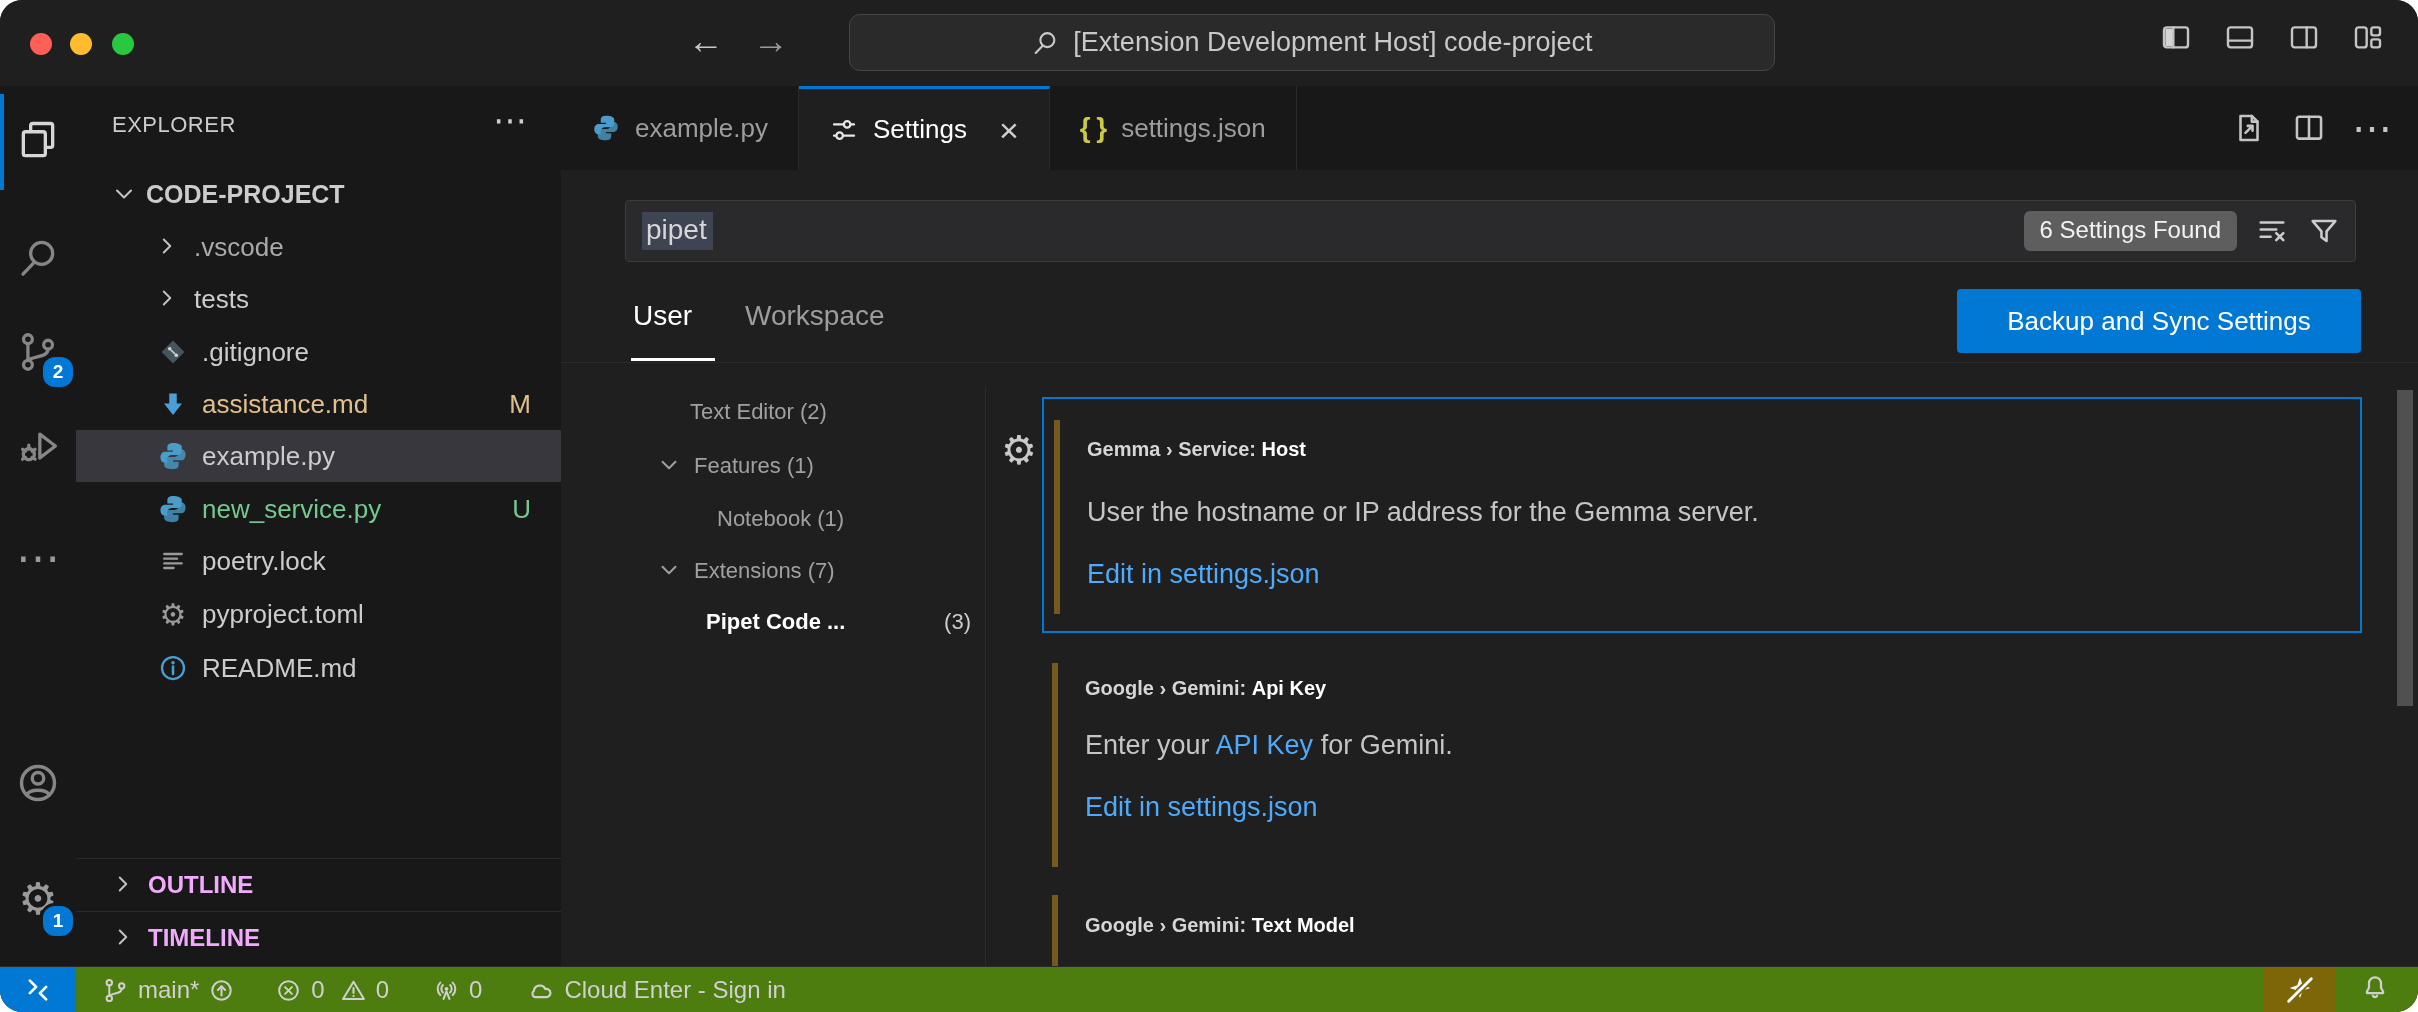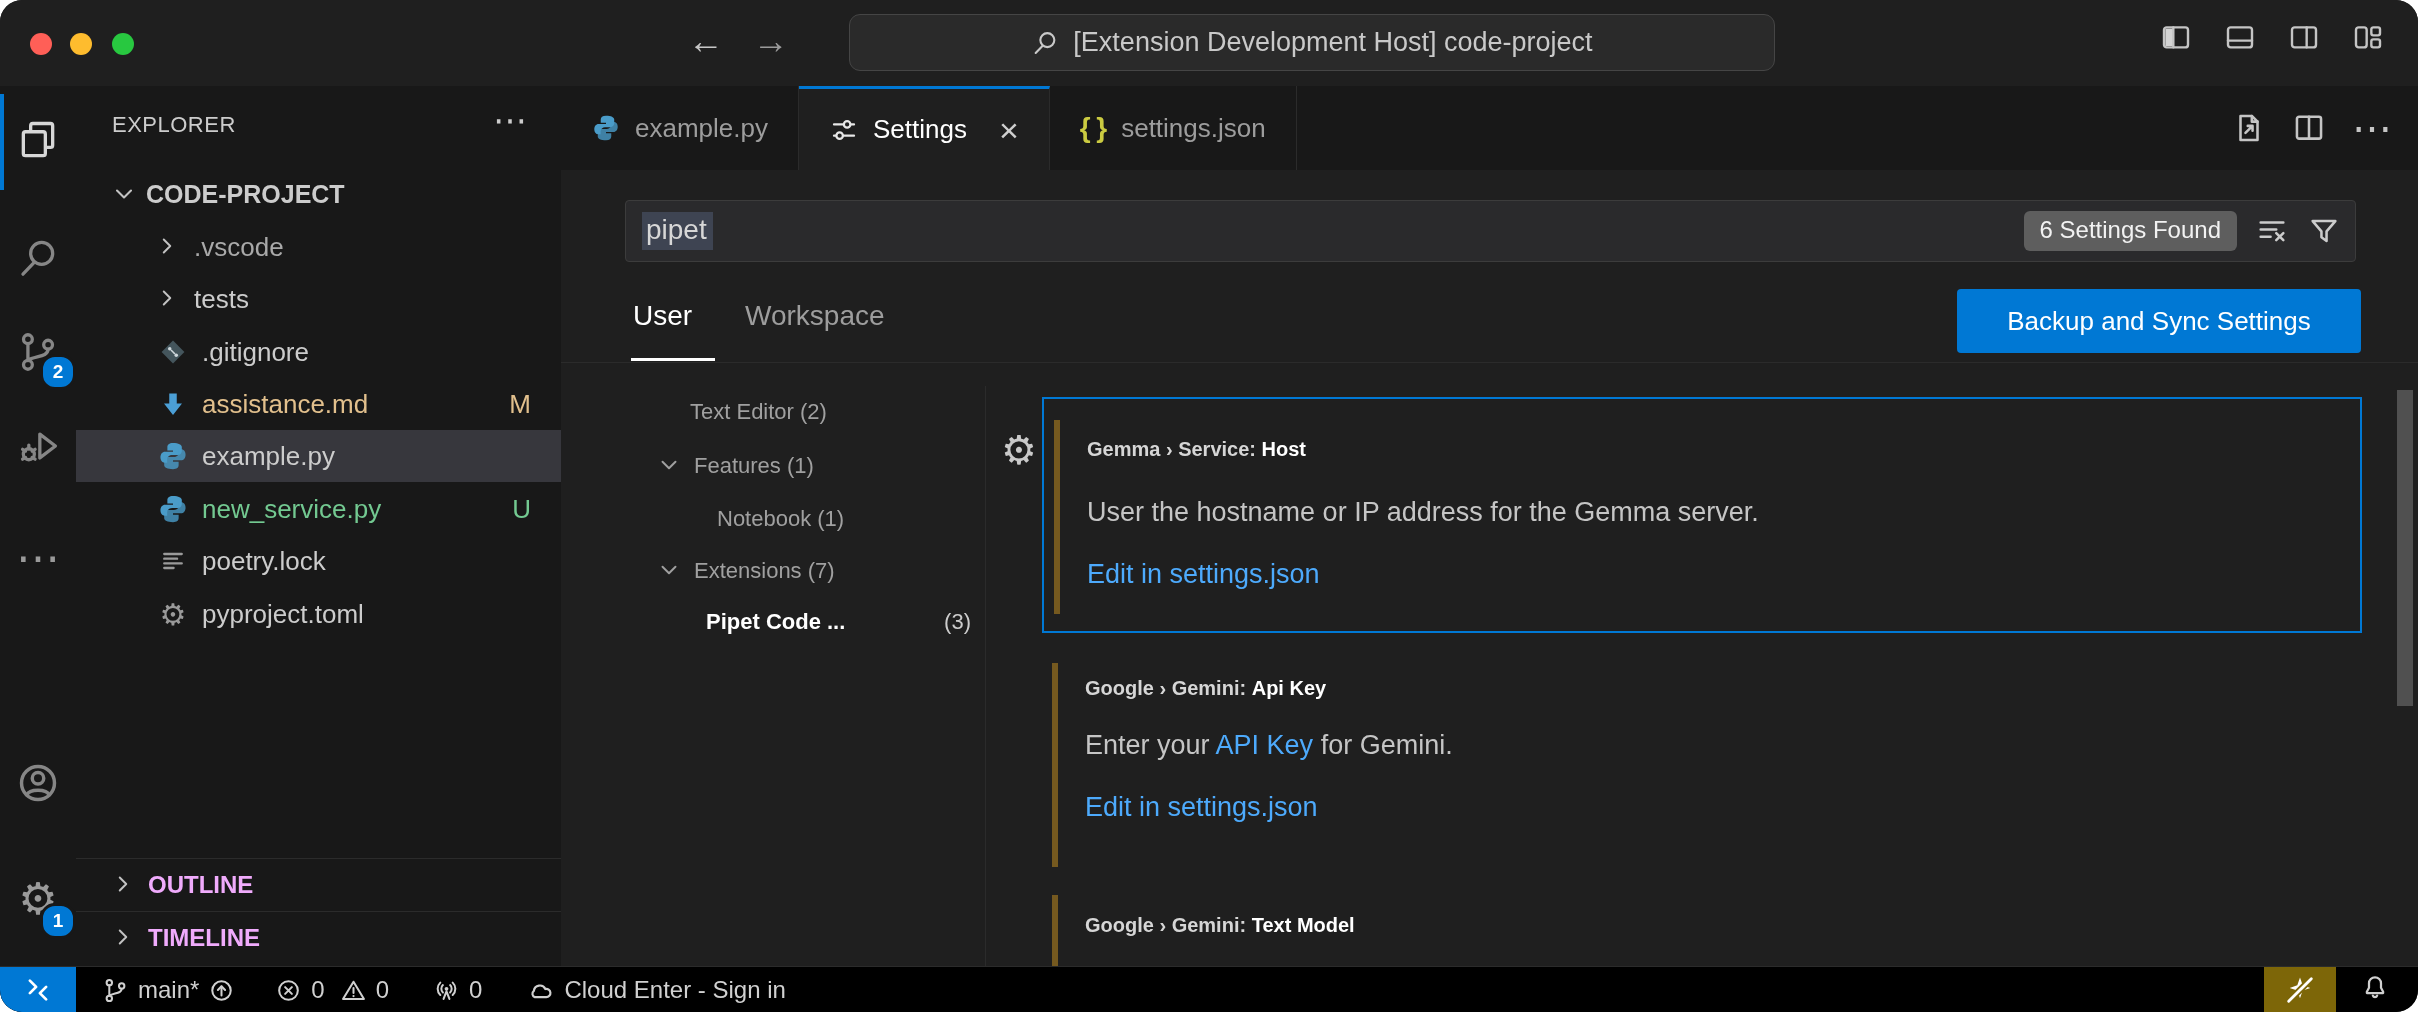--- a/index.html
+++ b/index.html
@@ -53,21 +53,21 @@
   .setting-row.focused{border:2px solid #0078d4;}
   .mod-bar{position:absolute;left:10px;width:6px;background:#75591f;}
   .s-title{position:absolute;left:43px;font-size:20px;line-height:52px;white-space:nowrap;}
   .s-cat{color:#d6d6d6;font-weight:600;}
   .s-name{color:#ffffff;font-weight:700;}
   .s-desc{position:absolute;left:43px;font-size:27px;line-height:50px;color:#c5c5c5;white-space:nowrap;}
   .s-link{position:absolute;left:43px;font-size:27px;line-height:50px;color:#4daafc;}
   .inline-link{color:#4daafc;}
   .scrollbar{position:absolute;left:1836px;top:304px;width:16px;height:316px;background:rgba(140,140,140,.45);}
   
-  .statusbar{position:absolute;left:0;top:966px;width:2418px;height:46px;background:#000000;border-top:1px solid #2b2b2b;display:flex;align-items:center;font-size:24px;color:#d0d0d0;}
+  .statusbar{position:absolute;left:0;top:966px;width:2418px;height:46px;background:#4d7c0f;border-top:1px solid #2b2b2b;display:flex;align-items:center;font-size:24px;color:#d0d0d0;}
   .remote-block{width:76px;height:46px;background:#0078d4;display:flex;align-items:center;justify-content:center;color:#ffffff;flex:0 0 auto;}
   .sb-group{display:flex;align-items:center;gap:9px;white-space:nowrap;}
   .alert-block{width:72px;height:46px;background:#7d6608;display:flex;align-items:center;justify-content:center;flex:0 0 auto;}
 </style>
 </head>
 <body>
 
 <div class="window">
 
   <div class="titlebar">
@@ -233,20 +233,30 @@
           </svg>
       </span>
       <span>poetry.lock</span>
     </div>
 
     <div class="tree-row" style="top:502px;">
       <span class="ficon" style="margin-left:82px;color:#9a9a9a;font-size:30px;">⚙</span>
       <span>pyproject.toml</span>
     </div>
 
+    <div class="tree-row" style="top:556px;">
+      <span class="ficon" style="margin-left:82px;">
+        <svg width="30" height="30" viewBox="0 0 24 24">
+            <circle cx="12" cy="12" r="8.8" stroke="#4b9fd6" stroke-width="1.8" fill="none"></circle>
+            <circle cx="12" cy="7.8" r="1.4" fill="#4b9fd6"></circle>
+            <path d="M12 10.8v6" stroke="#4b9fd6" stroke-width="2" stroke-linecap="round"></path>
+          </svg>
+      </span>
+      <span>README.md</span>
+    </div>
 
     <div class="sb-divider" style="top:772px;"></div>
     <div class="sb-section" style="top:774px;">
       <span class="chev" style="margin-left:34px;">
           <svg class="icn" width="26" height="26" viewBox="0 0 24 24">
             <polyline points="9 6 15 12 9 18"></polyline>
           </svg>
         </span>
       <span style="margin-left:10px;">OUTLINE</span>
     </div>

